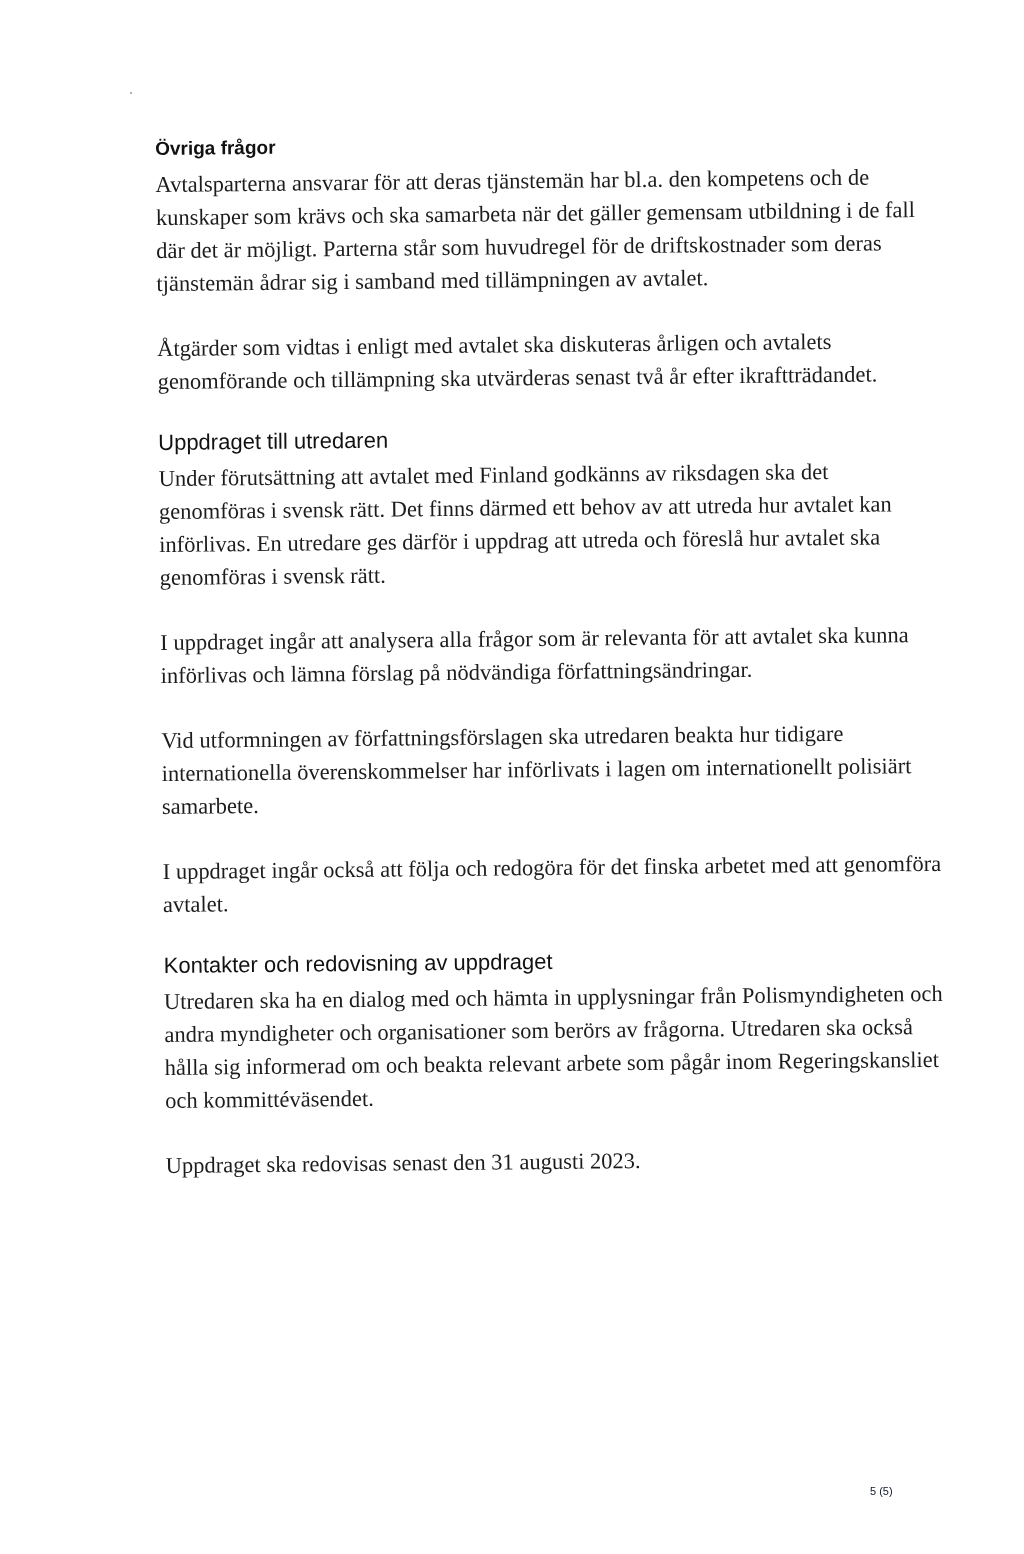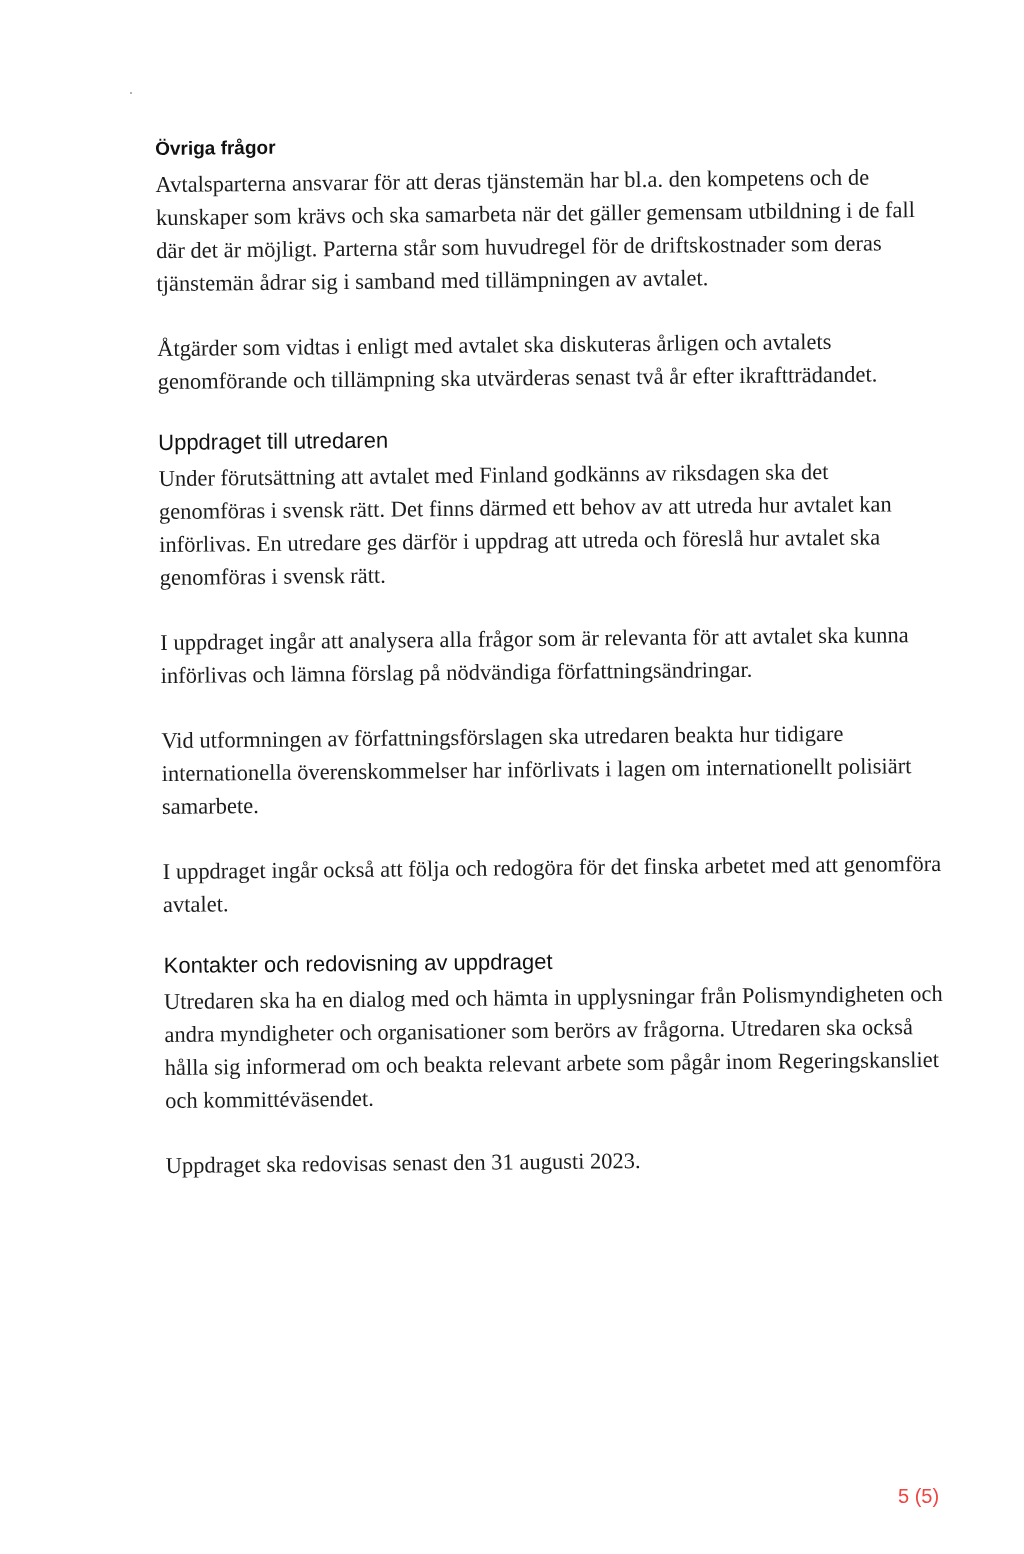--- a/index.html
+++ b/index.html
@@ -4,21 +4,21 @@
   <style>
     html, body { margin: 0; padding: 0; background: #ffffff; }
     body { width: 1024px; height: 1554px; position: relative; overflow: hidden; color: #1a1a1a; }
     .page { position: absolute; left: 0; top: 0; width: 1024px; height: 1104px; }
     .speck { position: absolute; left: 130px; top: 92px; width: 2px; height: 2px; background: #999; border-radius: 1px; }
     .content { position: absolute; left: 155px; top: 138px; width: 780px; transform: rotate(-0.6deg); transform-origin: 0 0; }
     .h-bold { font-family: "Liberation Sans", sans-serif; font-weight: bold; font-size: 19px; margin: 0 0 8px 0; color: #111; }
     .h-plain { font-family: "Liberation Sans", sans-serif; font-weight: normal; font-size: 22px; margin: 0 0 6px 0; color: #111; }
     p { font-family: "Liberation Serif", serif; font-size: 22.5px; line-height: 33px; margin: 0 0 32px 0; color: #1c1c1c; }
     .sec { margin-top: 6px; }
-    .pagenum { position: absolute; left: 898px; top: 1485px; font-family: "Liberation Sans", sans-serif; font-size: 20px; color: #ef4444; }
+    .pagenum { position: absolute; left: 870px; top: 1485px; font-family: "Liberation Sans", sans-serif; font-size: 11px; color: #0f172a; }
   </style>
 </head>
 <body>
 
 <div class="page">
   <div class="speck"></div>
 
   <div class="content">
     <section>
       <h2 class="h-bold">Övriga frågor</h2>

